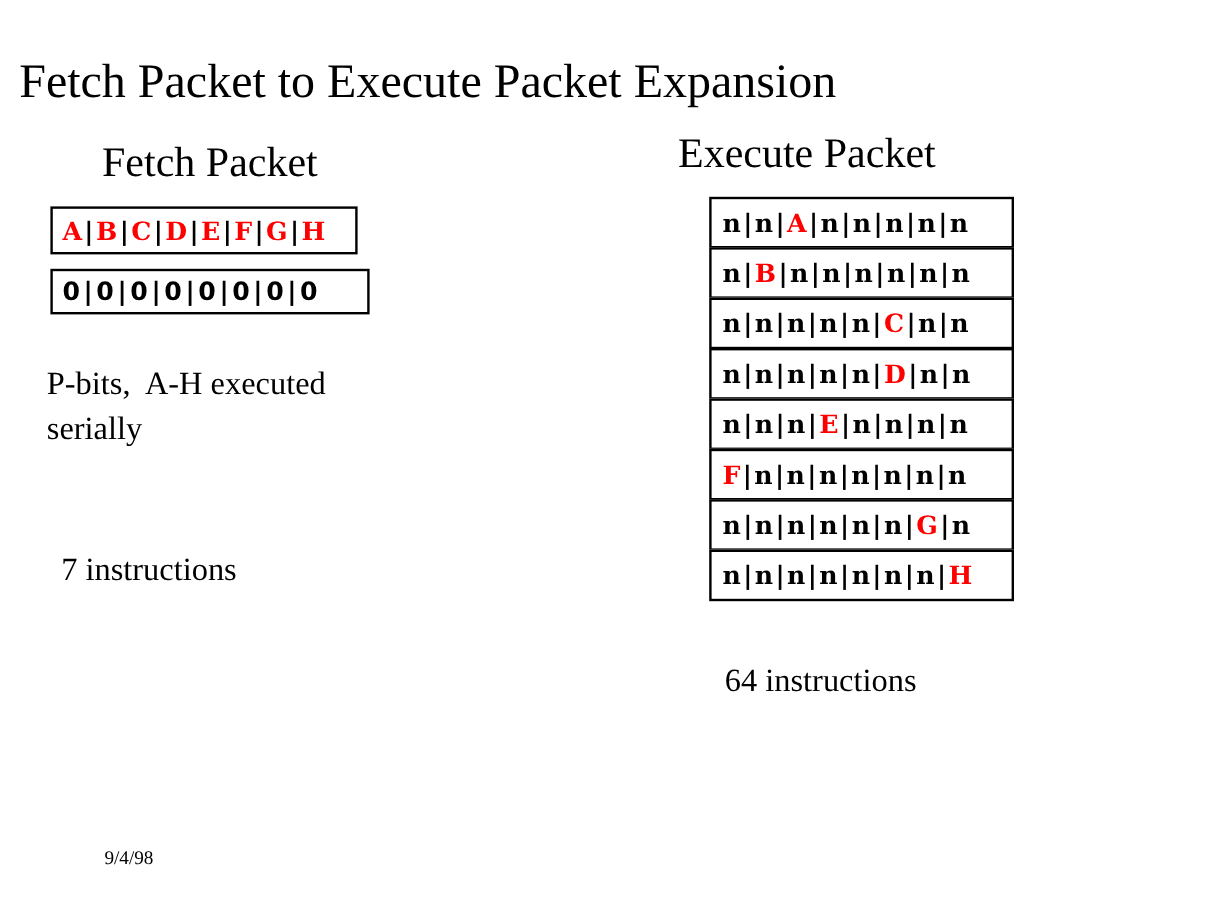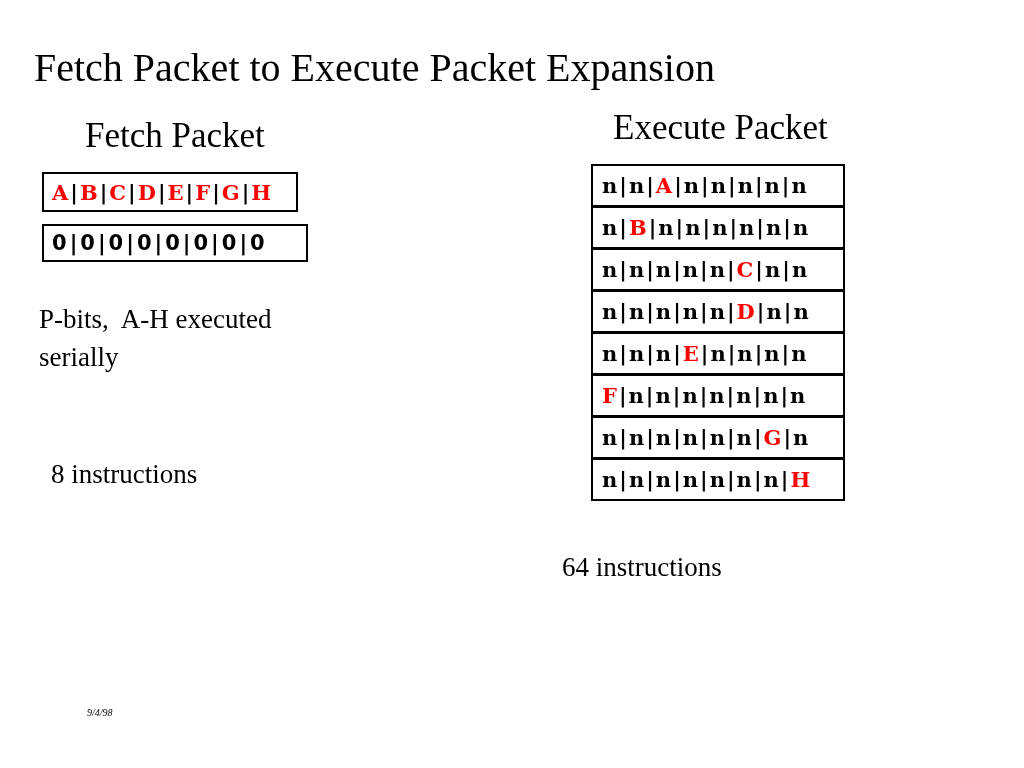--- a/index.html
+++ b/index.html
@@ -12,38 +12,38 @@
     height: 768px;
     position: relative;
     overflow: hidden;
     font-family: "Liberation Serif", "DejaVu Serif", serif;
     color: #000000;
   }
 
   
   #slide-title {
     position: absolute;
-    left: 34px;
+    left: 16px;
     top: 44px;
     font-size: 40px;
     line-height: 48px;
     letter-spacing: 0px;
     white-space: nowrap;
     font-family: "Liberation Serif", "DejaVu Serif", serif;
   }
 
   
   .col-heading {
     position: absolute;
     font-size: 35px;
     line-height: 32px;
     white-space: nowrap;
   }
   #fetch-packet-heading { left: 85px;  top: 120px; }
-  #execute-packet-heading { left: 565px; top: 112px; margin-left: 48px; }
+  #execute-packet-heading { left: 565px; top: 112px; }
 
   
   .packet-box {
     position: absolute;
     border: 2px solid #000000;
     background: #ffffff;
     box-sizing: border-box;
     display: flex;
     align-items: center;
     padding-left: 8px;
@@ -92,21 +92,21 @@
 
   
   .body-text {
     position: absolute;
     font-size: 27px;
     line-height: 38px;
     white-space: pre-wrap;
   }
   #pbits-note   { left: 39px; top: 300px; width: 360px; }
   #count-left   { left: 51px; top: 455px; }
-  #count-right  { left: 562px; top: 548px; font-size: 27px; }
+  #count-right  { left: 604px; top: 548px; font-size: 27px; }
 
   
   #execute-stack {
     position: absolute;
     left: 591px;
     top: 164px;
     width: 254px;
   }
   .exec-row {
     border: 2px solid #000000;
@@ -126,22 +126,21 @@
   }
   .exec-row .cell      { color: #000000; font-weight: bold; }
   .exec-row .cell.hot  { color: #FF0000; font-weight: bold; }
   .exec-row .sep       { color: #000000; font-weight: bold; padding: 0 2px; }
 
   
   #footer-date {
     position: absolute;
     left: 87px;
     top: 707px;
-    font-size: 10px;
-    font-style: italic;
+    font-size: 16px;
     font-family: "Liberation Serif", "DejaVu Serif", serif;
     text-align: right;
   }
 </style>
 </head>
 <body>
 
 <div id="slide-title">Fetch Packet to Execute Packet Expansion</div>
 
 <div id="fetch-packet-heading" class="col-heading">Fetch Packet</div>
@@ -182,21 +181,21 @@
       <span class="sep">|</span>
       <span class="cell">0</span>
       <span class="sep">|</span>
       <span class="cell">0</span>
     </span>
 </div>
 
 <div id="pbits-note" class="body-text">P-bits,  A-H executed
 serially</div>
 
-<div id="count-left" class="body-text">8 instructions</div>
+<div id="count-left" class="body-text">7 instructions</div>
 
 <div id="execute-packet-heading" class="col-heading">Execute Packet</div>
 
 <div id="execute-stack">
     <div class="exec-row">
       <span class="cellrow">
         <span class="cell">n</span>
         <span class="sep">|</span>
         <span class="cell">n</span>
         <span class="sep">|</span>

